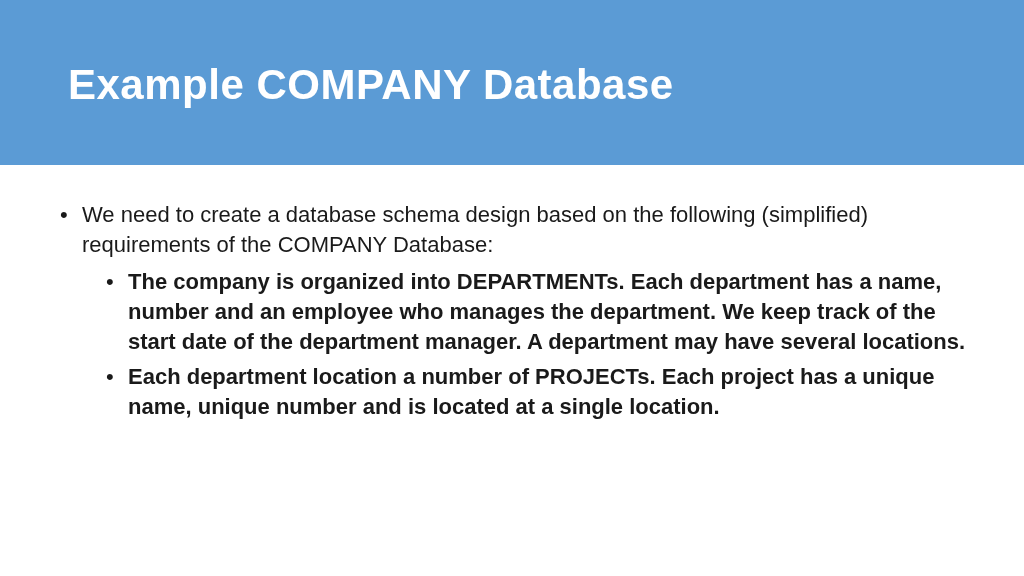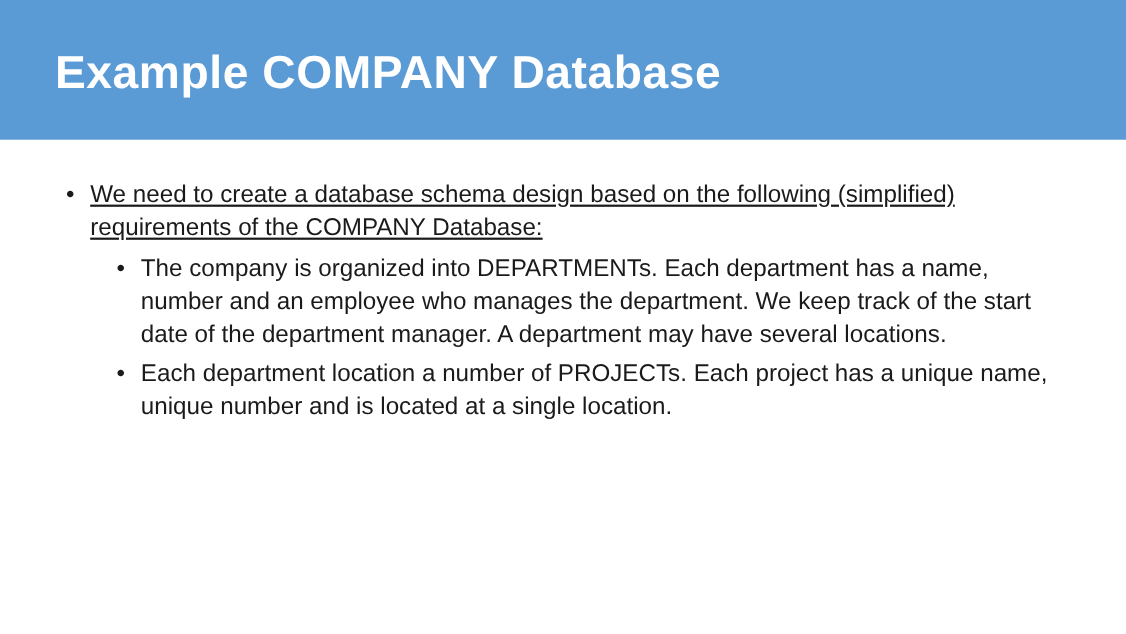--- a/index.html
+++ b/index.html
@@ -9,22 +9,22 @@
     }
     body {
       width: 1024px;
       height: 576px;
       font-family: Tahoma, Verdana, Geneva, sans-serif;
       background: #ffffff;
       overflow: hidden;
     }
     .header {
       background: #5b9bd5;
-      padding: 55px 50px 50px 50px;
-      height: 127px;
+      padding: 55px 50px 50px 68px;
+      height: 165px;
       display: flex;
       align-items: center;
     }
     .header h1 {
       color: #ffffff;
       font-size: 42px;
       font-weight: bold;
       letter-spacing: 0.5px;
     }
     .content {
@@ -37,36 +37,36 @@
       display: flex;
       margin-bottom: 8px;
     }
     .main-bullet .bullet {
       flex-shrink: 0;
       width: 22px;
       text-align: left;
     }
     .main-bullet .text {
       flex: 1;
-      text-decoration: underline;
     }
     .sub-list {
       margin-left: 46px;
     }
     .sub-bullet {
       display: flex;
       margin-bottom: 6px;
     }
     .sub-bullet .bullet {
       flex-shrink: 0;
       width: 22px;
       text-align: left;
     }
     .sub-bullet .text {
       flex: 1;
+      font-weight: bold;
     }
   </style>
 </head>
 <body>
 
 <div class="header">
   <h1>Example COMPANY Database</h1>
 </div>
 
 <div class="content">

